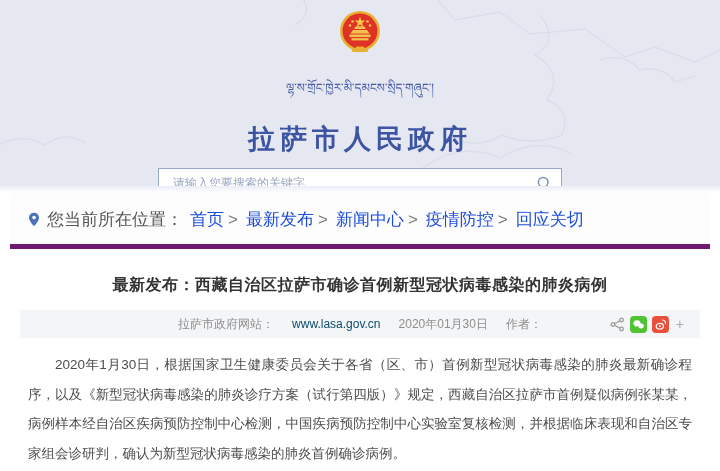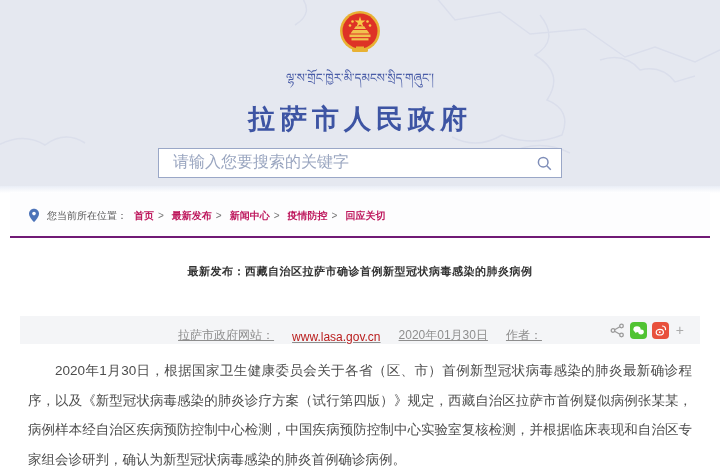--- a/index.html
+++ b/index.html
@@ -9,59 +9,59 @@
     font-family:"Liberation Sans","DejaVu Sans",sans-serif;
     background:#ffffff;
   }
   
   .header {
     height:186px; background:#e5e8f0; position:relative;
     text-align:center; overflow:hidden;
   }
   .map-watermark { position:absolute; inset:0; pointer-events:none; }
   .emblem-wrap { padding-top:8px; position:relative; }
-  .tibetan { font-size:12px; color:#4a5da8; margin-top:2px; position:relative; }
+  .tibetan { font-size:12px; color:#4a5da8; margin-top:12px; position:relative; }
   .site-name {
     font-size:27px; font-weight:bold; color:#3d54a3;
-    letter-spacing:5px; margin-top:3px; position:relative;
+    letter-spacing:5px; margin-top:13px; position:relative;
   }
   .search-row { margin-top:11px; position:relative; }
   .search-box {
     width:404px; height:30px; margin:0 auto; background:#fff;
     border:1px solid #9aa7c7; display:flex; align-items:center;
     padding:0 8px 0 12px;
   }
   .search-box input {
-    flex:1; border:none; outline:none; font-size:16px; color:#333;
-    font-family:Liberation Mono, monospace; background:transparent;
+    flex:1; border:none; outline:none; font-size:12px; color:#333;
+    font-family:Liberation Sans, sans-serif; background:transparent;
   }
   .search-box input::placeholder { color:#9aa6c0; }
   .header-strip { height:7px; background:linear-gradient(#e9edf6,#ffffff); }
   
   .breadcrumb-row {
     margin:0 10px; padding:15px 0 13px 18px;
     display:flex; align-items:center; gap:7px;
-    font-size:10px; color:#555; background:#fdfdfe;
-    border-bottom:2px solid #701a75;
+    font-size:17px; color:#555; background:#fdfdfe;
+    border-bottom:5px solid #701a75;
   }
-  .crumb { color:#be185d; cursor:pointer;font-weight:bold; }
+  .crumb { color:#1d4ed8; cursor:pointer; }
   .crumb-sep { color:#777; margin:0 1px 0 -3px; }
   
   .article { padding:26px 28px 0; }
   .article-title {
-    text-align:center; font-size:11px; font-weight:bold; color:#333333;
+    text-align:center; font-size:16px; font-weight:bold; color:#333333;
     letter-spacing:.5px;
   }
   .meta-bar {
-    margin:37px -8px 0; background:#f4f5f7; height:28px;
-    display:flex; align-items:flex-end; justify-content:center;
-    font-size:12px; color:#8e8e8e; position:relative;text-decoration:underline;
+    margin:14px -8px 0; background:#f4f5f7; height:28px;
+    display:flex; align-items:center; justify-content:center;
+    font-size:12px; color:#8e8e8e; position:relative;
   }
   .meta-bar .m { margin:0 9px; white-space:nowrap; }
-  .meta-url { color:#b91c1c; text-decoration:none; cursor:pointer; margin-left:-4px; }
+  .meta-url { color:#0c4a6e; text-decoration:none; cursor:pointer; margin-left:-4px; }
   .share-icons {
     position:absolute; right:16px; top:0; height:28px;
     display:flex; align-items:center; gap:5px;
   }
   .share-icons .sq { width:17px; height:17px; border-radius:4px;
     display:flex; align-items:center; justify-content:center; cursor:pointer; }
   .plus-glyph { color:#aaa; font-size:14px; cursor:pointer; margin-left:2px; }
   .body-text {
     margin-top:12px; font-size:13.5px; color:#4d4d4d;
     line-height:2.2; text-align:justify;

